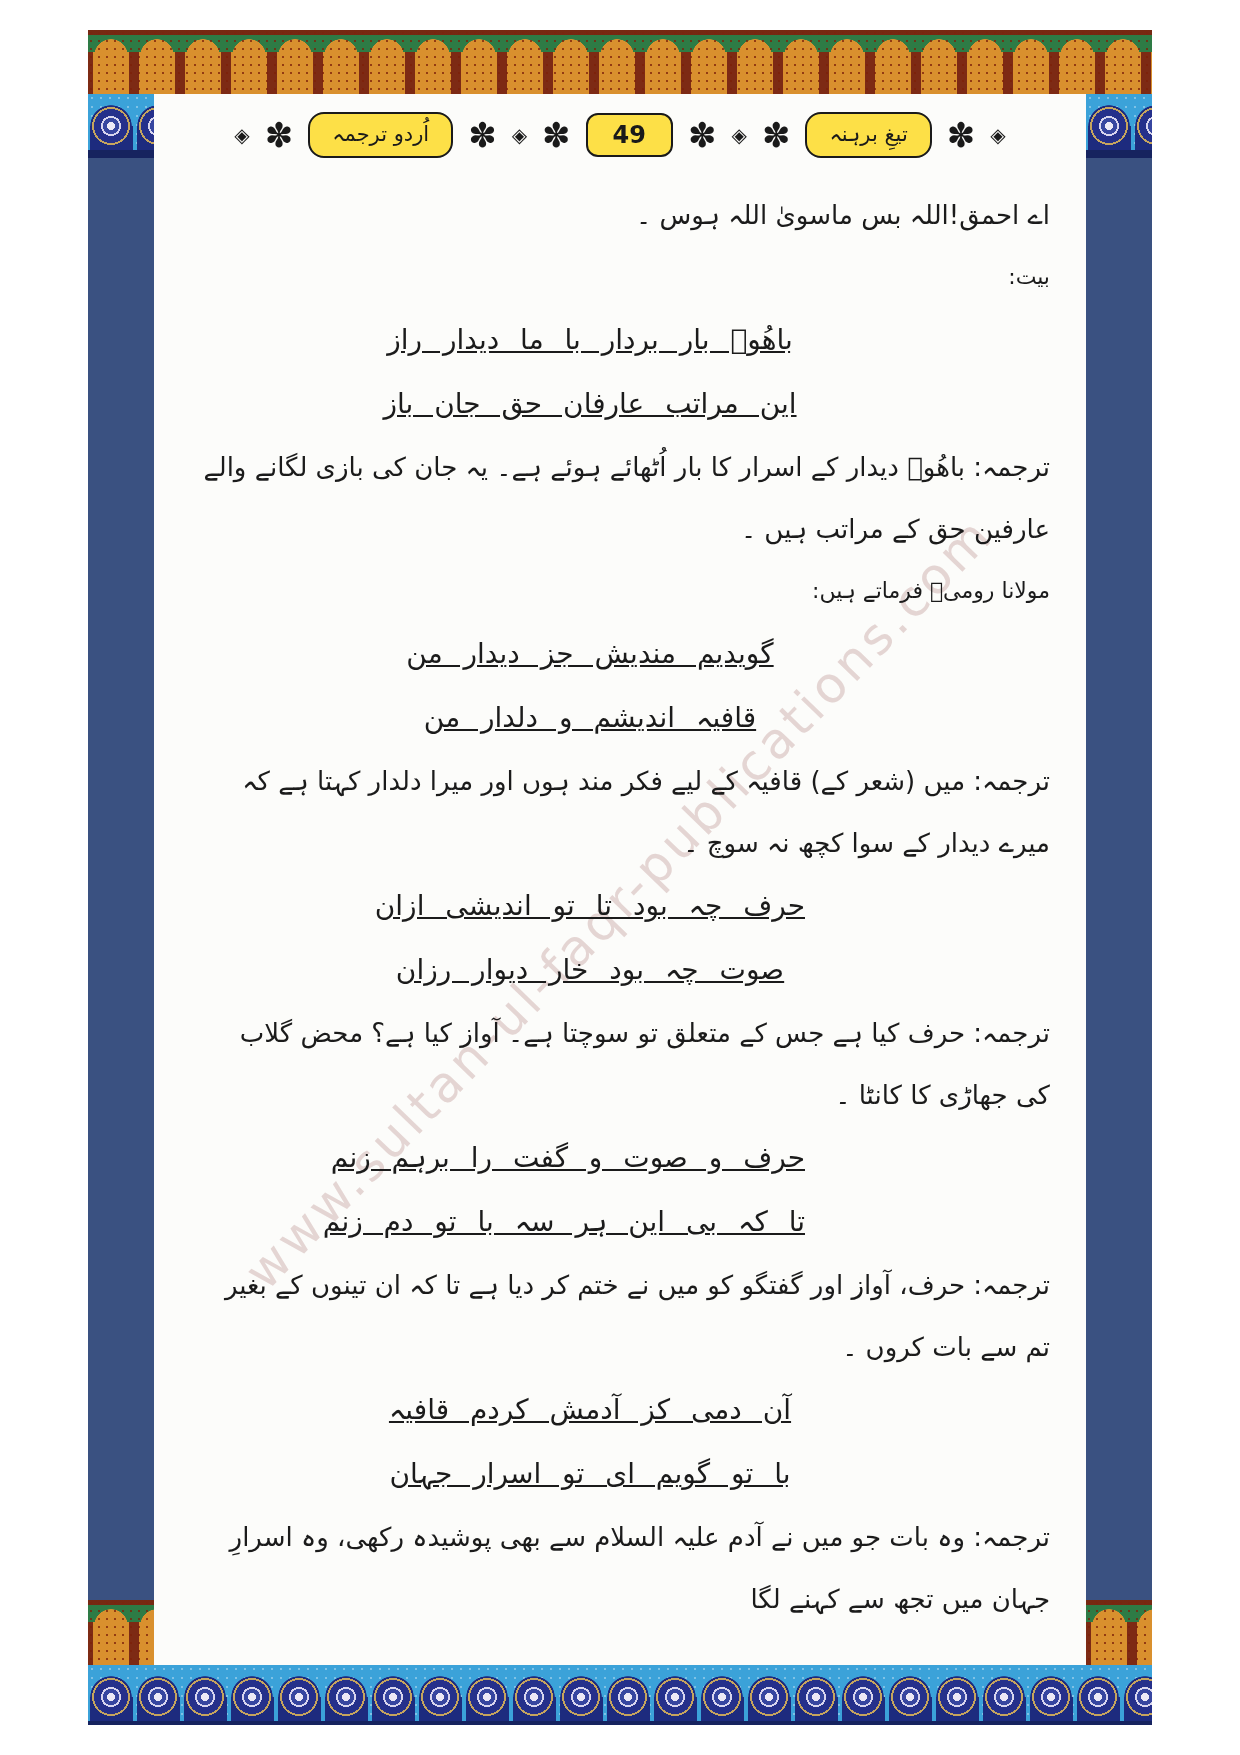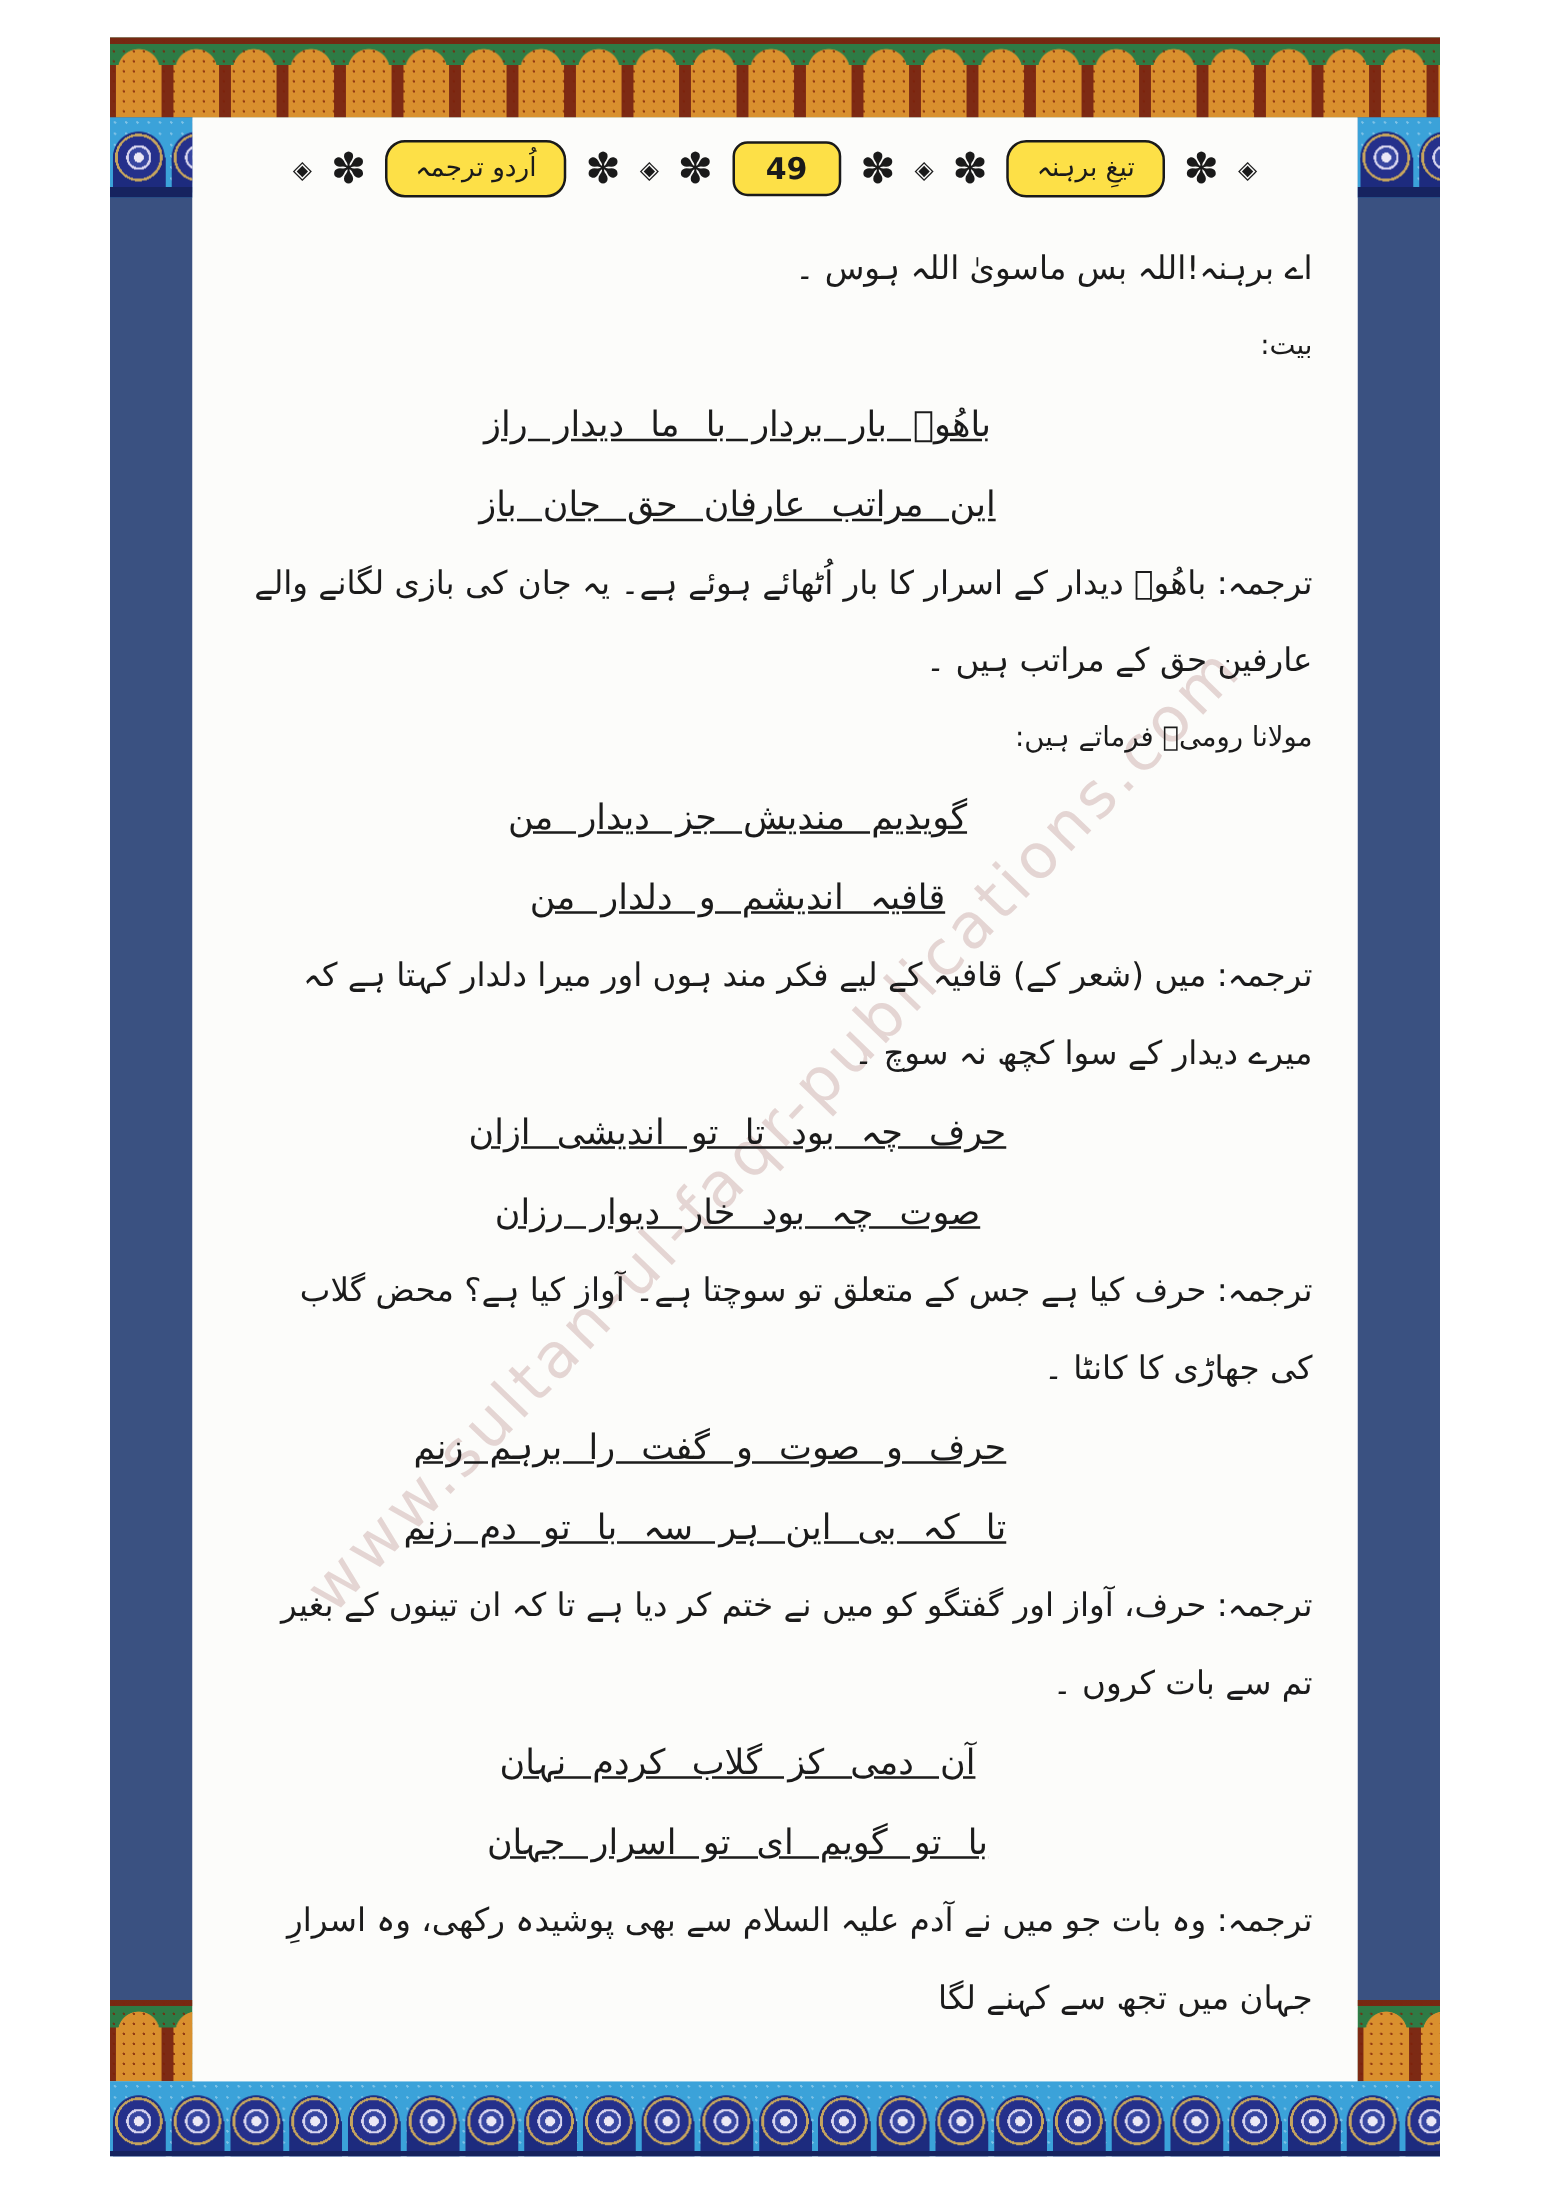--- a/index.html
+++ b/index.html
@@ -131,21 +131,21 @@
       <span class="hbox num">49</span>
       <span class="orn-floral">✽</span>
       <span class="orn-diamond">◈</span>
       <span class="orn-floral">✽</span>
       <span class="hbox">اُردو ترجمہ</span>
       <span class="orn-floral">✽</span>
       <span class="orn-diamond">◈</span>
     </div>
 
     <div class="body-text" lang="ur">
-        <div class="para">اے برہنہ!اللہ بس ماسویٰ اللہ ہوس ۔</div>
+        <div class="para">اے احمق!اللہ بس ماسویٰ اللہ ہوس ۔</div>
         <div class="label">بیت:</div>
         <div class="couplet">
           <div class="couplet-line">باھُوؒ بار بردار با ما دیدار راز</div>
           <div class="couplet-line">این مراتب عارفان حق جان باز</div>
         </div>
         <div class="para">ترجمہ: باھُوؒ دیدار کے اسرار کا بار اُٹھائے ہوئے ہے۔ یہ جان کی بازی لگانے والے عارفین حق کے مراتب ہیں ۔</div>
         <div class="label">مولانا رومیؒ فرماتے ہیں:</div>
         <div class="couplet">
           <div class="couplet-line">گویدیم مندیش جز دیدار من</div>
           <div class="couplet-line">قافیہ اندیشم و دلدار من</div>
@@ -155,20 +155,20 @@
           <div class="couplet-line">حرف چہ بود تا تو اندیشی ازان</div>
           <div class="couplet-line">صوت چہ بود خار دیوار رزان</div>
         </div>
         <div class="para">ترجمہ: حرف کیا ہے جس کے متعلق تو سوچتا ہے۔ آواز کیا ہے؟ محض گلاب کی جھاڑی کا کانٹا ۔</div>
         <div class="couplet">
           <div class="couplet-line">حرف و صوت و گفت را برہم زنم</div>
           <div class="couplet-line">تا کہ بی این ہر سہ با تو دم زنم</div>
         </div>
         <div class="para">ترجمہ: حرف، آواز اور گفتگو کو میں نے ختم کر دیا ہے تا کہ ان تینوں کے بغیر تم سے بات کروں ۔</div>
         <div class="couplet">
-          <div class="couplet-line">آن دمی کز گلاب کردم نہان</div>
+          <div class="couplet-line">آن دمی کز آدمش کردم قافیہ</div>
           <div class="couplet-line">با تو گویم ای تو اسرار جہان</div>
         </div>
         <div class="para">ترجمہ: وہ بات جو میں نے آدم علیہ السلام سے بھی پوشیدہ رکھی، وہ اسرارِ جہان میں تجھ سے کہنے لگا</div>
       </div>
 
   </div>
 </div>
 
 </body></html>

